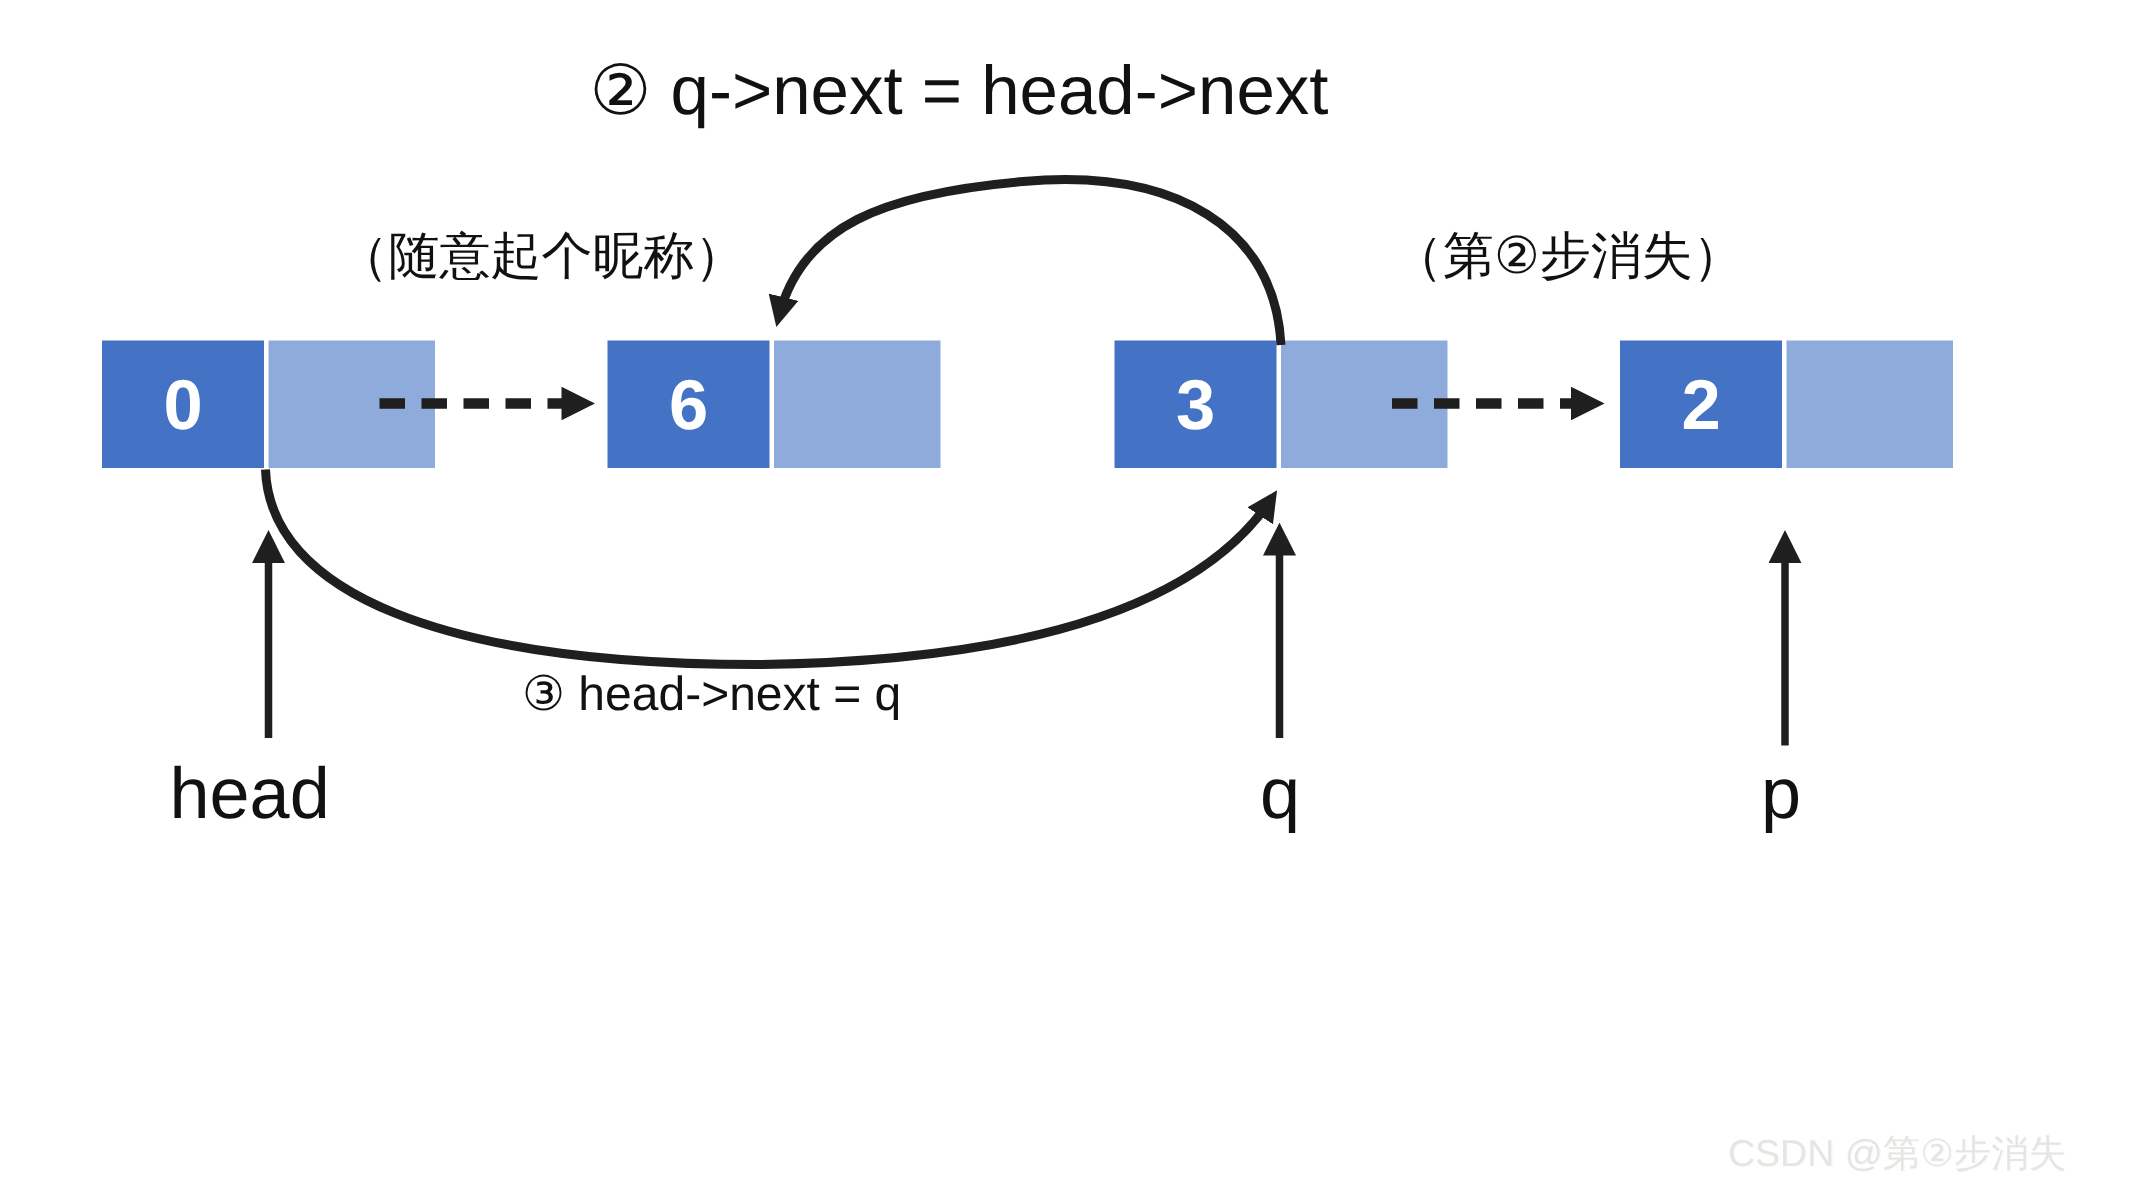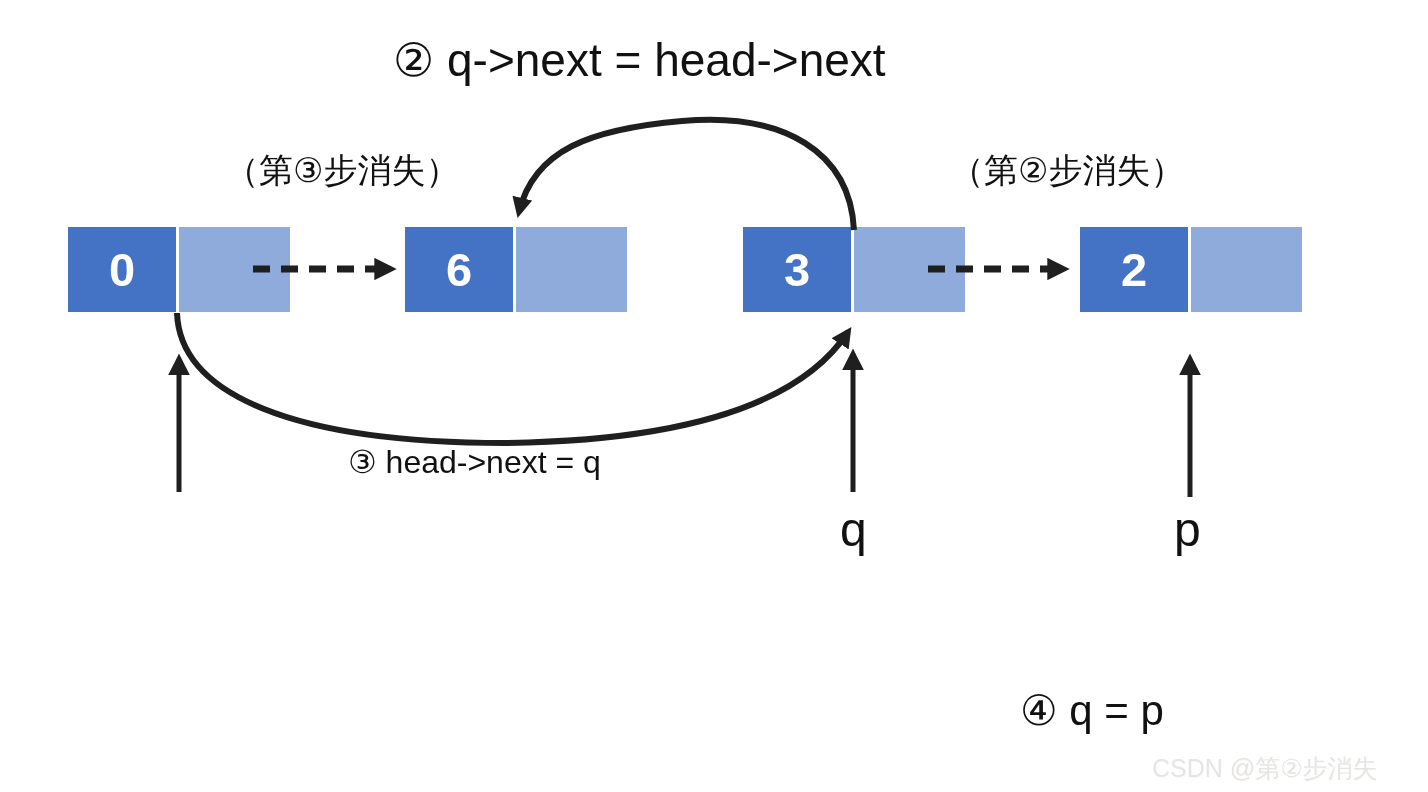--- a/index.html
+++ b/index.html
@@ -29,22 +29,22 @@
   }
   svg{position:absolute;left:0;top:0;}
 </style>
 </head>
 <body>
 
 <div id="canvas">
 
   <div class="abs t-title">② q-&gt;next = head-&gt;next</div>
 
-  <div class="abs t-vanish" style="left:225px;">（第③步消失）</div>
-  <div class="abs t-vanish" style="left:950px;">（第②步消失）</div>
+  <div class="abs t-vanish" style="left:225px;">（随意起个昵称）</div>
+  <div class="abs t-vanish" style="left:928px;">（第②步消失）</div>
 
   <div class="node" style="left:68px;">
     <div class="cell-data">0</div>
     <div class="cell-next"></div>
   </div>
   <div class="node" style="left:405px;">
     <div class="cell-data">6</div>
     <div class="cell-next"></div>
   </div>
   <div class="node" style="left:743px;">
@@ -79,20 +79,20 @@
 
     <line x1="179" y1="492" x2="179" y2="360" stroke="#1f1f1f" stroke-width="5" marker-end="url(#ahThin)"></line>
 
     <line x1="853" y1="492" x2="853" y2="355" stroke="#1f1f1f" stroke-width="5" marker-end="url(#ahThin)"></line>
 
     <line x1="1190" y1="497" x2="1190" y2="360" stroke="#1f1f1f" stroke-width="5" marker-end="url(#ahThin)"></line>
   </svg>
 
   <div class="abs t-op3">③ head-&gt;next = q</div>
 
+  <div class="abs t-ptr" style="left:113px;">head</div>
   <div class="abs t-ptr" style="left:840px;">q</div>
   <div class="abs t-ptr" style="left:1174px;">p</div>
 
-  <div class="abs t-op" style="top:686px;">④ q = p</div>
 
   <div class="abs t-wm">CSDN @第②步消失</div>
 
 </div>
 
 </body></html>

